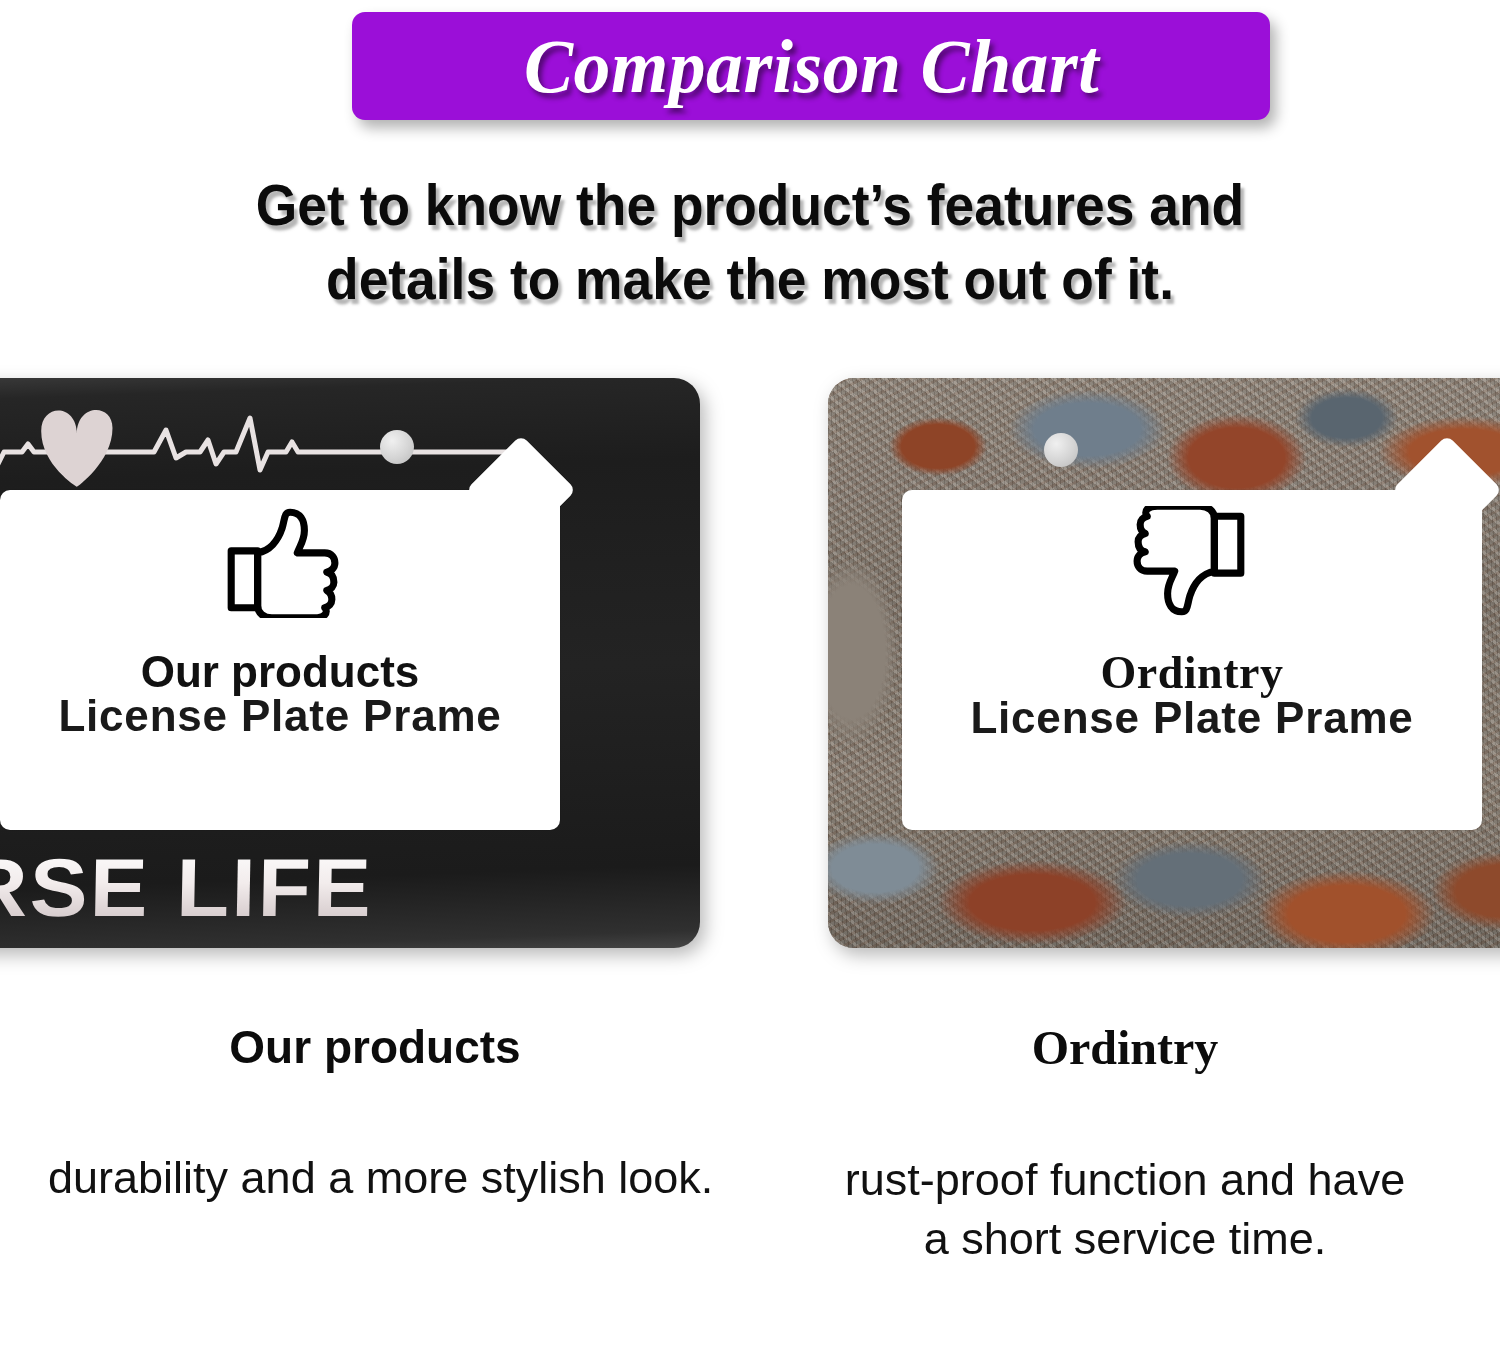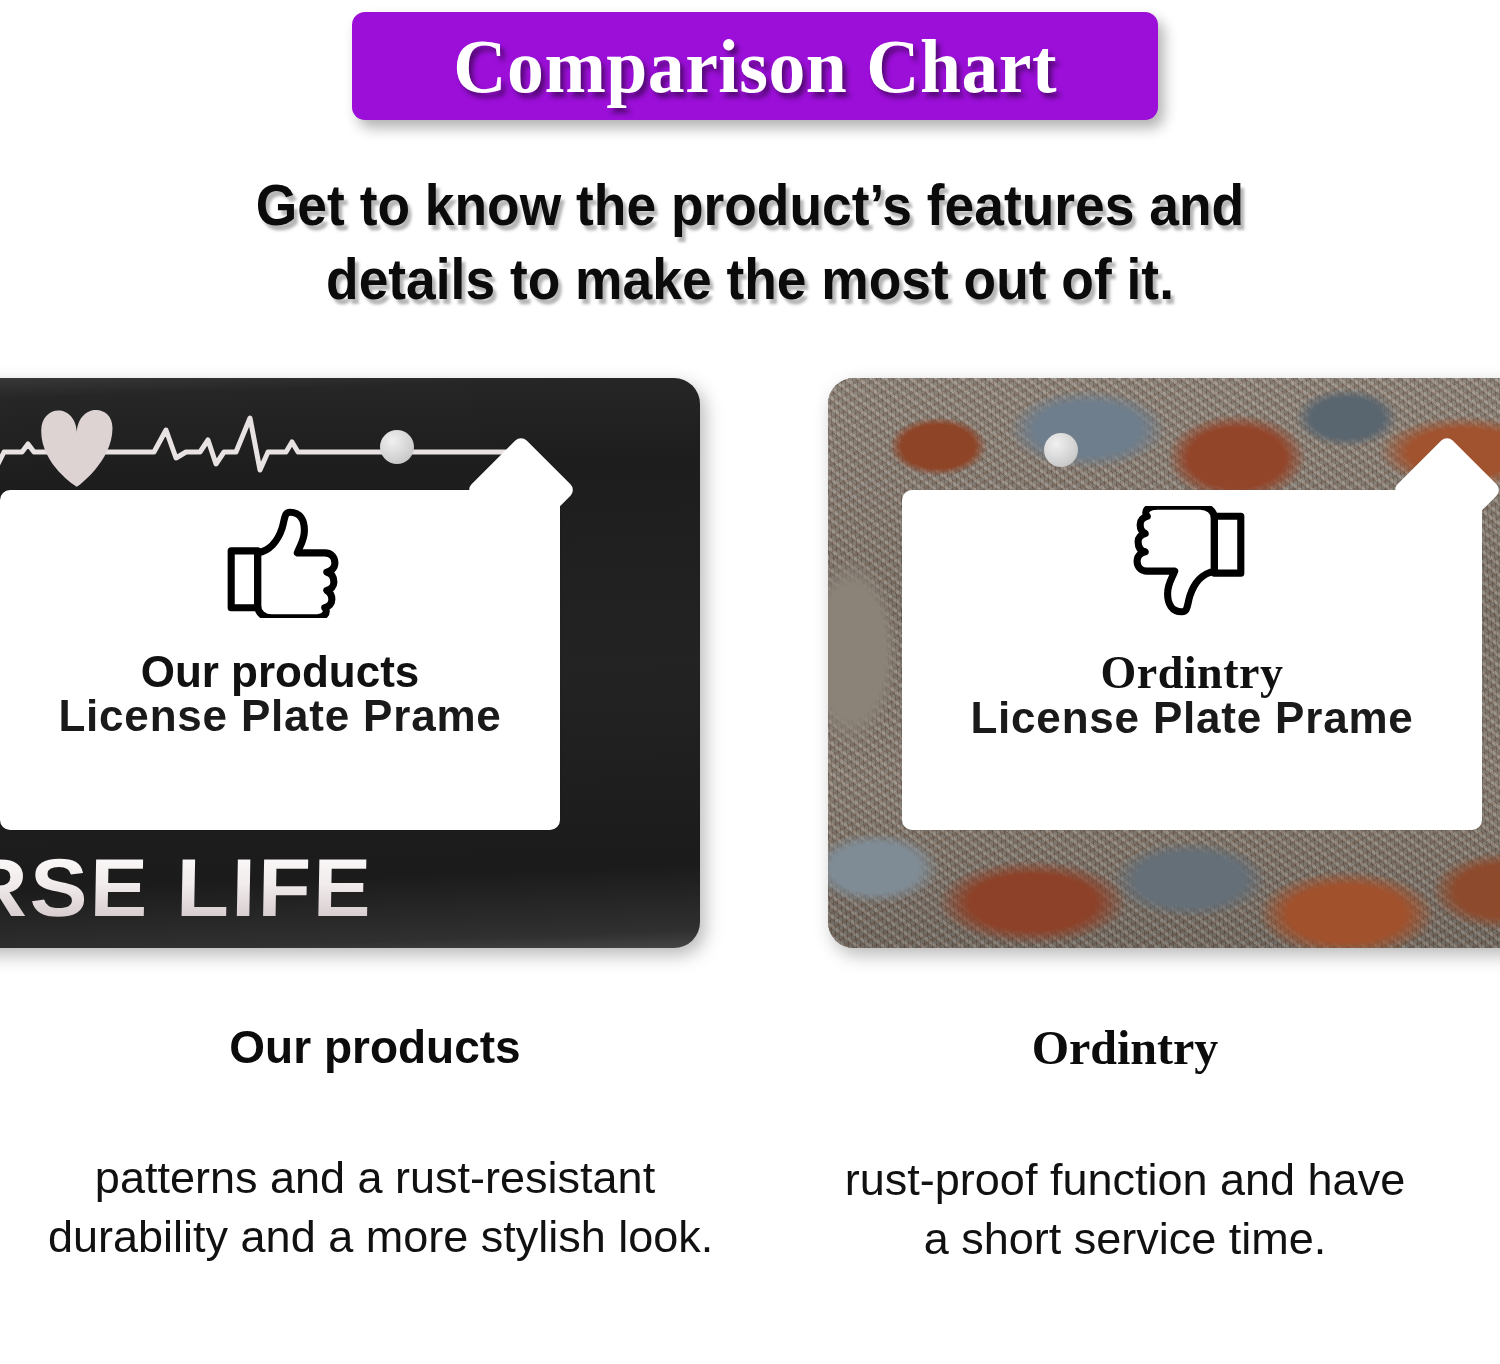--- a/index.html
+++ b/index.html
@@ -18,28 +18,29 @@
     width: 1500px;
     height: 1364px;
     background: #ffffff;
   }
 
   
   .title-banner {
     position: absolute;
     left: 352px;
     top: 12px;
-    width: 806px;
+    width: 918px;
     height: 108px;
     background: #9B0FD8;
     border-radius: 13px;
     box-shadow: 6px 8px 14px rgba(0,0,0,0.30);
     display: flex;
     align-items: center;
     justify-content: center;
+    font-style: italic;
   }
   .title-text {
     font-family: "Liberation Serif", serif;
     font-weight: bold;
     font-size: 76px;
     line-height: 1;
     color: #ffffff;
     letter-spacing: 0.5px;
     text-shadow: 4px 5px 5px rgba(0,0,0,0.45);
     white-space: nowrap;
@@ -327,21 +328,20 @@
       </div>
     </div>
   </div>
 
   <div class="bottom">
     <div class="cols">
 
       <div class="col">
         <div class="col-title">Our products</div>
         <div class="col-desc">
-          <span class="ln">patterns and a rust-resistant</span>
           <span class="ln">durability and a more stylish look.</span>
         </div>
       </div>
 
       <div class="col">
         <div class="col-title serif">Ordintry</div>
         <div class="col-desc">
           <span class="ln">rust-proof function and have</span>
           <span class="ln">a short service time.</span>
         </div>

